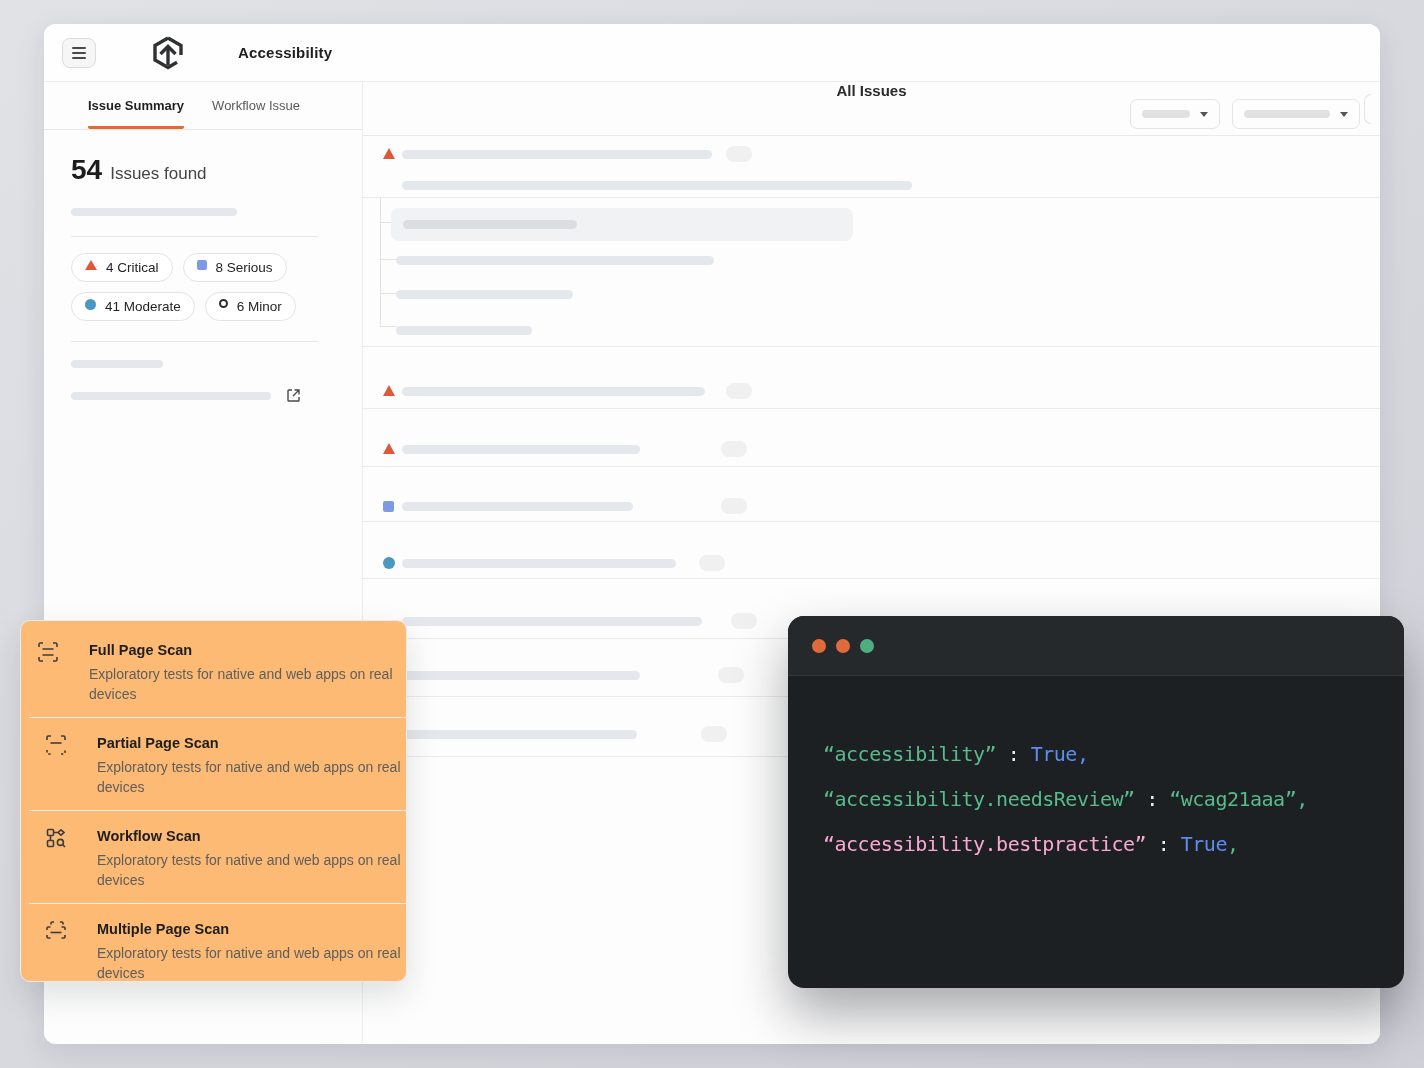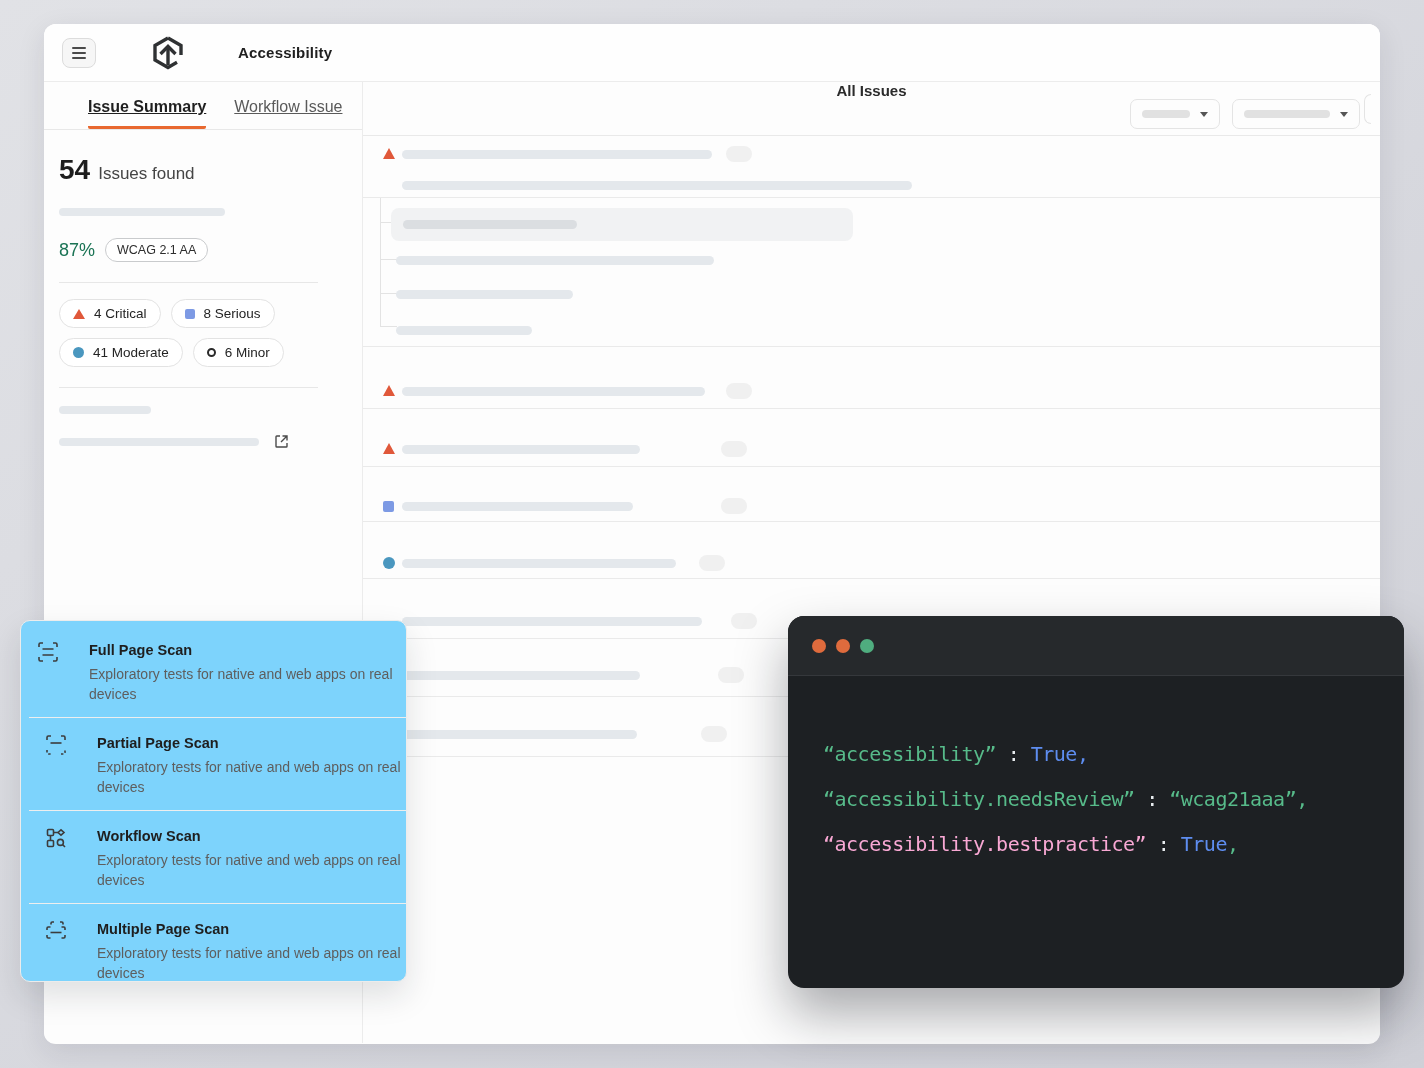--- a/index.html
+++ b/index.html
@@ -27,40 +27,40 @@
   }
   .menu-btn i { display:block; width:14px; height:2px; background:#4a4a4a; border-radius:1px; }
   .logo { margin-left:14px; display:flex; align-items:center; }
   .app-title { margin-left:12px; font-size:15px; font-weight:700; color:#202020; letter-spacing:.2px; }
 
   .app-body { display:flex; height:961px; }
 
   
   .sidebar { width:319px; border-right:1px solid #ececec; background:#fdfdfd; }
   .tabs { padding-left:44px; height:48px; border-bottom:1px solid #e8e8e8; display:flex; gap:28px; }
-  .tab { font-size:16px; color:#5a5a5a; padding:16px 0 12px; cursor:pointer; border-bottom:3px solid transparent;text-decoration:underline; }
+  .tab { font-size:13px; color:#5a5a5a; padding:16px 0 12px; cursor:pointer; border-bottom:3px solid transparent; }
   .tab.active { color:#1f1f1f; font-weight:700; border-bottom-color:#E8682F; border-radius:2px; }
 
-  .stats { padding:24px 24px 0 15px; }
+  .stats { padding:24px 24px 0 27px; }
   .issues-found { display:flex; align-items:baseline; gap:8px; }
   .issues-count { font-size:28px; font-weight:700; color:#1d1d1d; }
   .issues-label { font-size:17px; color:#454545; }
   .skel { background:#e4e8ec; border-radius:5px; height:8px; }
   .skel-top { width:166px; margin-top:22px; }
   .score-row { margin-top:22px; display:flex; align-items:center; gap:10px; }
   .score { font-size:18px; font-weight:500; color:#1A7354; }
   .wcag-badge {
     border:1px solid #c9cbcd; border-radius:13px; padding:4px 11px;
     font-size:12.5px; color:#2e2e2e; background:#fff;
   }
   .s-divider { border-top:1px solid #e7e7e7; margin:20px 20px 0 0; }
 
   .sev-wrap { padding:16px 0 0 0; display:flex; flex-wrap:wrap; gap:10px; width:260px; }
   .sev-pill {
-    display:inline-flex; align-items:center; gap:9px; border:1px solid #e3e3e3;
+    display:inline-flex; gap:9px; border:1px solid #e3e3e3;
     border-radius:15px; padding:6px 13px; font-size:13.5px; color:#242424; background:#fff; cursor:pointer;
   }
   .shape-tri { width:0; height:0; border-left:6px solid transparent; border-right:6px solid transparent; border-bottom:10px solid #E0583A; }
   .shape-sq { width:10px; height:10px; border-radius:2px; background:#7D9AE4; }
   .shape-circ { width:11px; height:11px; border-radius:50%; background:#4A97BF; }
   .shape-ring { width:9px; height:9px; border-radius:50%; border:2px solid #2b2b2b; background:#fff; }
 
   .side-skel-1 { width:92px; margin-top:18px; }
   .side-skel-row { margin-top:19px; display:flex; align-items:center; gap:14px; }
   .side-skel-2 { width:200px; }
@@ -93,21 +93,21 @@
   .pill-skel { position:absolute; width:26px; height:16px; border-radius:8px; background:#f0f0f0; }
 
   .tree-vline { position:absolute; left:17px; top:0; width:1px; background:#e3e3e3; }
   .tree-tick { position:absolute; left:17px; height:1px; width:17px; background:#e3e3e3; }
   .hl-row { position:absolute; left:28px; top:10px; width:462px; height:33px; border-radius:8px; background:#f1f2f3; }
   .hl-bar { position:absolute; left:12px; top:12px; width:174px; height:9px; border-radius:5px; background:#dbdee1; }
 
   
   .scan-card {
     position:absolute; left:20px; top:620px; width:387px; height:362px;
-    background:#7dd3fc; border:1px solid #ececec; border-radius:10px;
+    background:#fdba74; border:1px solid #ececec; border-radius:10px;
     box-shadow:0 14px 32px rgba(25,28,40,.13); padding-top:4px; z-index:5;
   }
   .scan-item { position:relative; padding:15px 16px 13px 68px; cursor:pointer; }
   .scan-item + .scan-item { border-top:1px solid #eeeeee;margin-left:8px; }
   .scan-icon { position:absolute; left:16px; top:16px; width:22px; height:22px; color:#3c3c3c; }
   .scan-title { font-size:14.5px; font-weight:700; color:#1e1e1e; line-height:20px; }
   .scan-desc { margin-top:4px; font-size:14px; color:#5e5e5e; line-height:20px; width:310px; }
 
   
   .terminal {
@@ -152,24 +152,20 @@
         <div class="tab">Workflow Issue</div>
       </div>
 
       <div class="stats">
         <div class="issues-found">
           <span class="issues-count">54</span>
           <span class="issues-label">Issues found</span>
         </div>
         <div class="skel skel-top"></div>
 
-        <div class="score-row">
-          <span class="score">87%</span>
-          <span class="wcag-badge">WCAG 2.1 AA</span>
-        </div>
 
         <div class="s-divider"></div>
 
         <div class="sev-wrap">
           <span class="sev-pill">
             <span class="shape-tri"></span>
             <span>4 Critical</span>
           </span>
           <span class="sev-pill">
             <span class="shape-sq"></span>

